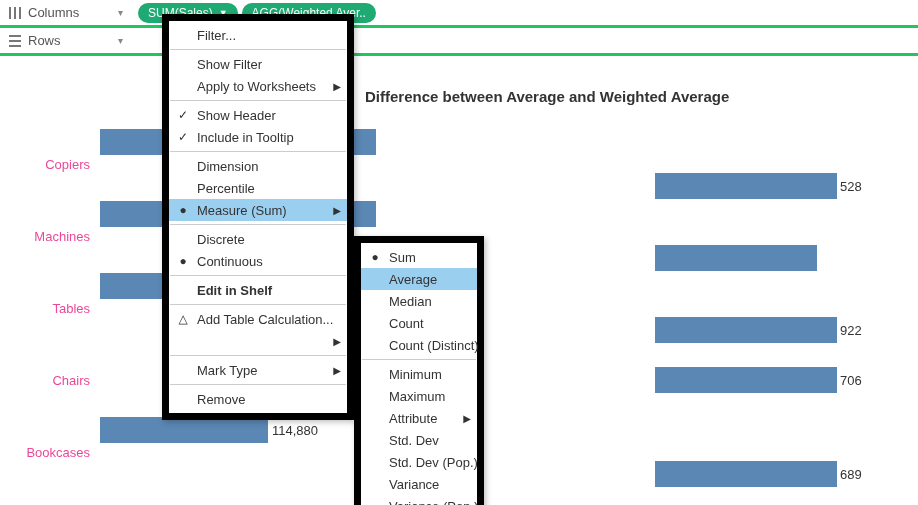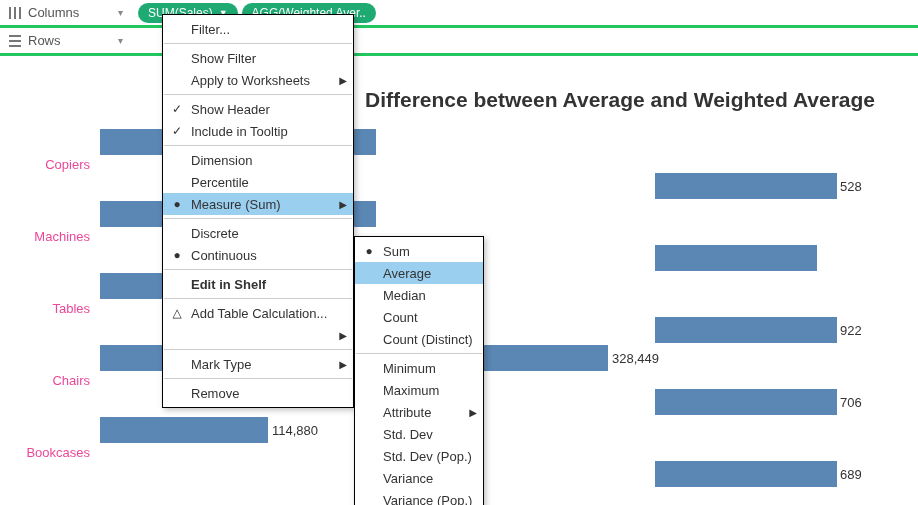--- a/index.html
+++ b/index.html
@@ -6,31 +6,31 @@
   body { font-family: Arial, sans-serif; font-size: 13px; color: #333; background: #fff; width: 918px; height: 505px; position: relative; overflow: hidden; }
   
   .shelf { display: flex; align-items: center; height: 28px; border-bottom: 3px solid #22c55e; padding-left: 8px; }
   .shelf-label { display: flex; align-items: center; width: 130px; color: #555; font-size: 13px; }
   .shelf-icon { margin-right: 6px; width: 14px; display:flex; justify-content:center; }
   .shelf-dropdown { width: 12px; margin-left: auto; margin-right: 8px; color: #888; font-size: 10px; }
   
   .pill { display: inline-flex; align-items: center; height: 20px; padding: 0 10px; border-radius: 10px; background: #1faa73; color: #fff; font-size: 12px; margin-right: 4px; position: relative; }
   .pill .caret { margin-left: 6px; font-size: 9px; }
   
-  .title { position: absolute; left: 365px; top: 88px; font-size: 21px; font-weight: 600; color: #333; }
+  .title { position: absolute; left: 365px; top: 88px; font-size: 15px; font-weight: 600; color: #333; }
   
   .chart { position: absolute; left: 0; top: 130px; width: 918px; }
   .row { display: flex; align-items: stretch; height: 68px; margin-bottom: 4px; }
   .rowlabel { width: 100px; display: flex; align-items: center; justify-content: flex-end; padding-right: 10px; color: #ec4899; font-size: 13px; }
   .bars { flex: 1; position: relative; display: flex; flex-direction: column; justify-content: center; gap: 20px; }
   .barwrap { position: relative; height: 26px; display:flex; align-items:center; }
   .bar { position: absolute; left: 0; height: 26px; background: #5b87b4; }
   .barlabel { position: absolute; font-size: 13px; color: #333; }
   
-  .menu { position: absolute; background: #fff; border: 1px solid #000000; box-shadow: 2px 2px 6px rgba(0,0,0,0.25); padding: 3px 0; font-size: 13px; z-index: 100; }
+  .menu { position: absolute; background: #fff; border: 7px solid #000000; box-shadow: 2px 2px 6px rgba(0,0,0,0.25); padding: 3px 0; font-size: 13px; z-index: 100; }
   .menu-item { display: flex; align-items: center; height: 22px; padding: 0 18px 0 28px; position: relative; cursor: default; white-space: nowrap; color:#333;}
   .menu-item.hover { background: #9bcff0; }
   .menu-item.bold { font-weight: 700; }
   .menu-sep { height: 1px; background: #ccc; margin: 3px 1px; }
   .menu-mark { position: absolute; left: 6px; width: 16px; text-align: center; font-size: 12px; color:#333;}
   .menu-arrow { position: absolute; right: 6px; font-size: 10px; color: #333; }
   
   #menu1 { left: 162px; top: 14px; width: 192px; }
   #menu2 { left: 354px; top: 236px; width: 130px; }
   
@@ -109,24 +109,20 @@
         <div class="barwrap">
           <div class="bar" style="left: 555px; width: 182px;"></div>
           <div class="barlabel" style="left: 740px;">922</div>
         </div>
       </div>
     </div>
     <div class="row">
       <div class="rowlabel">Chairs</div>
       <div class="bars">
         <div class="barwrap">
-          <div class="bar" style="width: 508px;"></div>
-          <div class="barlabel" style="left: 512px;">328,449</div>
-        </div>
-        <div class="barwrap">
           <div class="bar" style="left: 555px; width: 182px;"></div>
           <div class="barlabel" style="left: 740px;">706</div>
         </div>
       </div>
     </div>
     <div class="row">
       <div class="rowlabel">Bookcases</div>
       <div class="bars">
         <div class="barwrap">
           <div class="bar" style="width: 168px;"></div>

